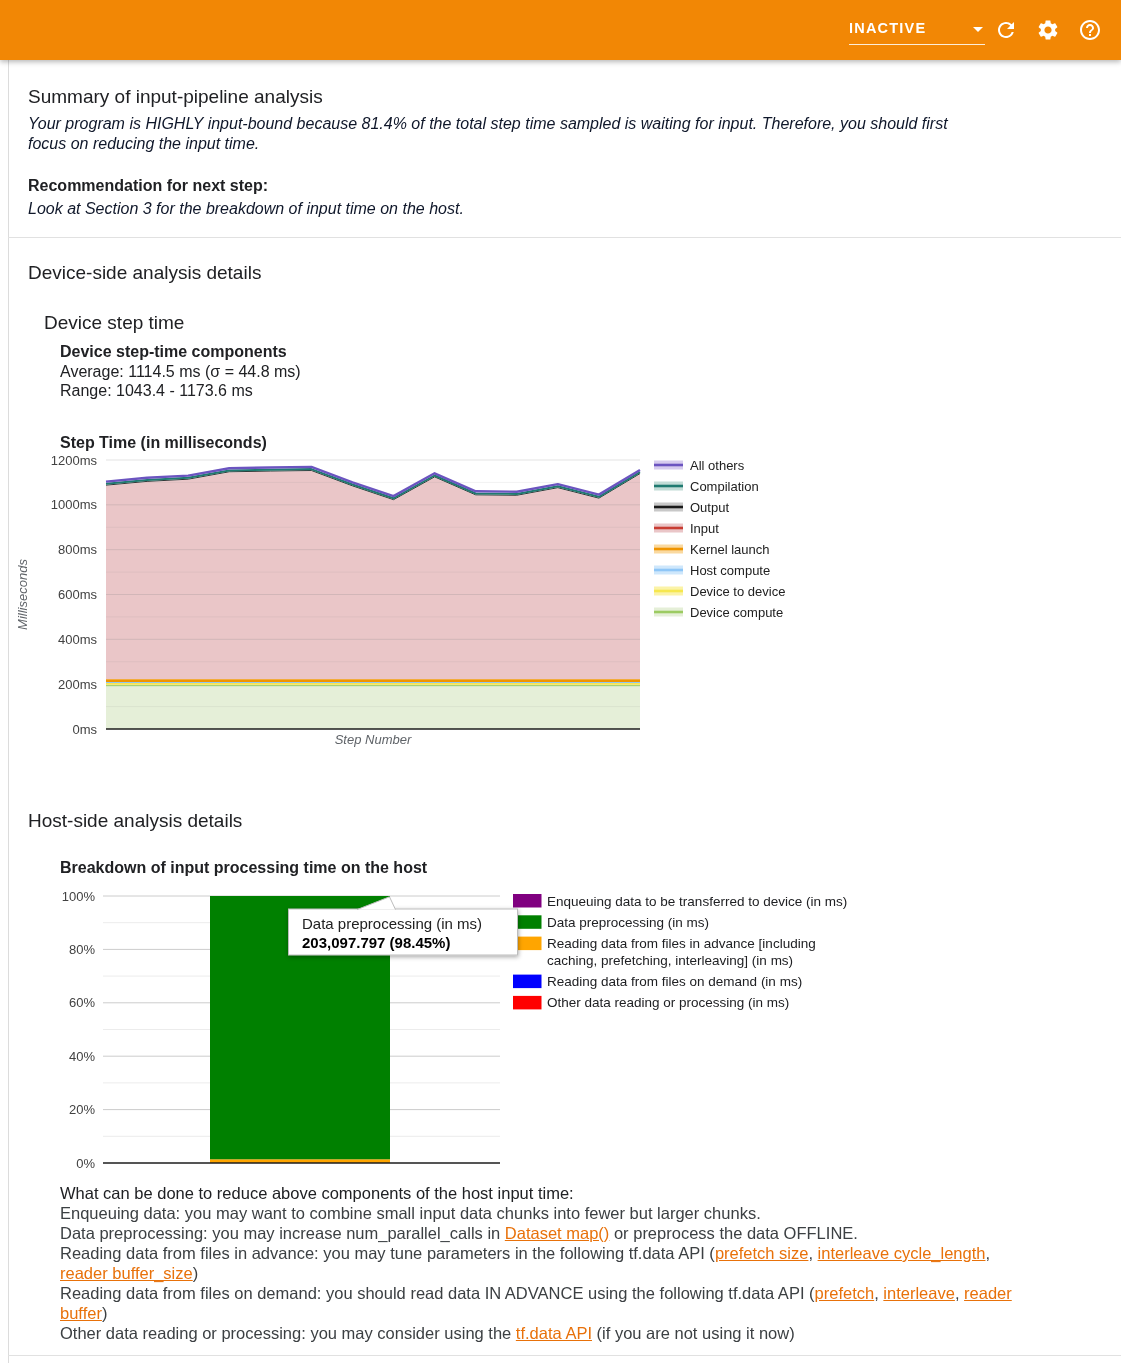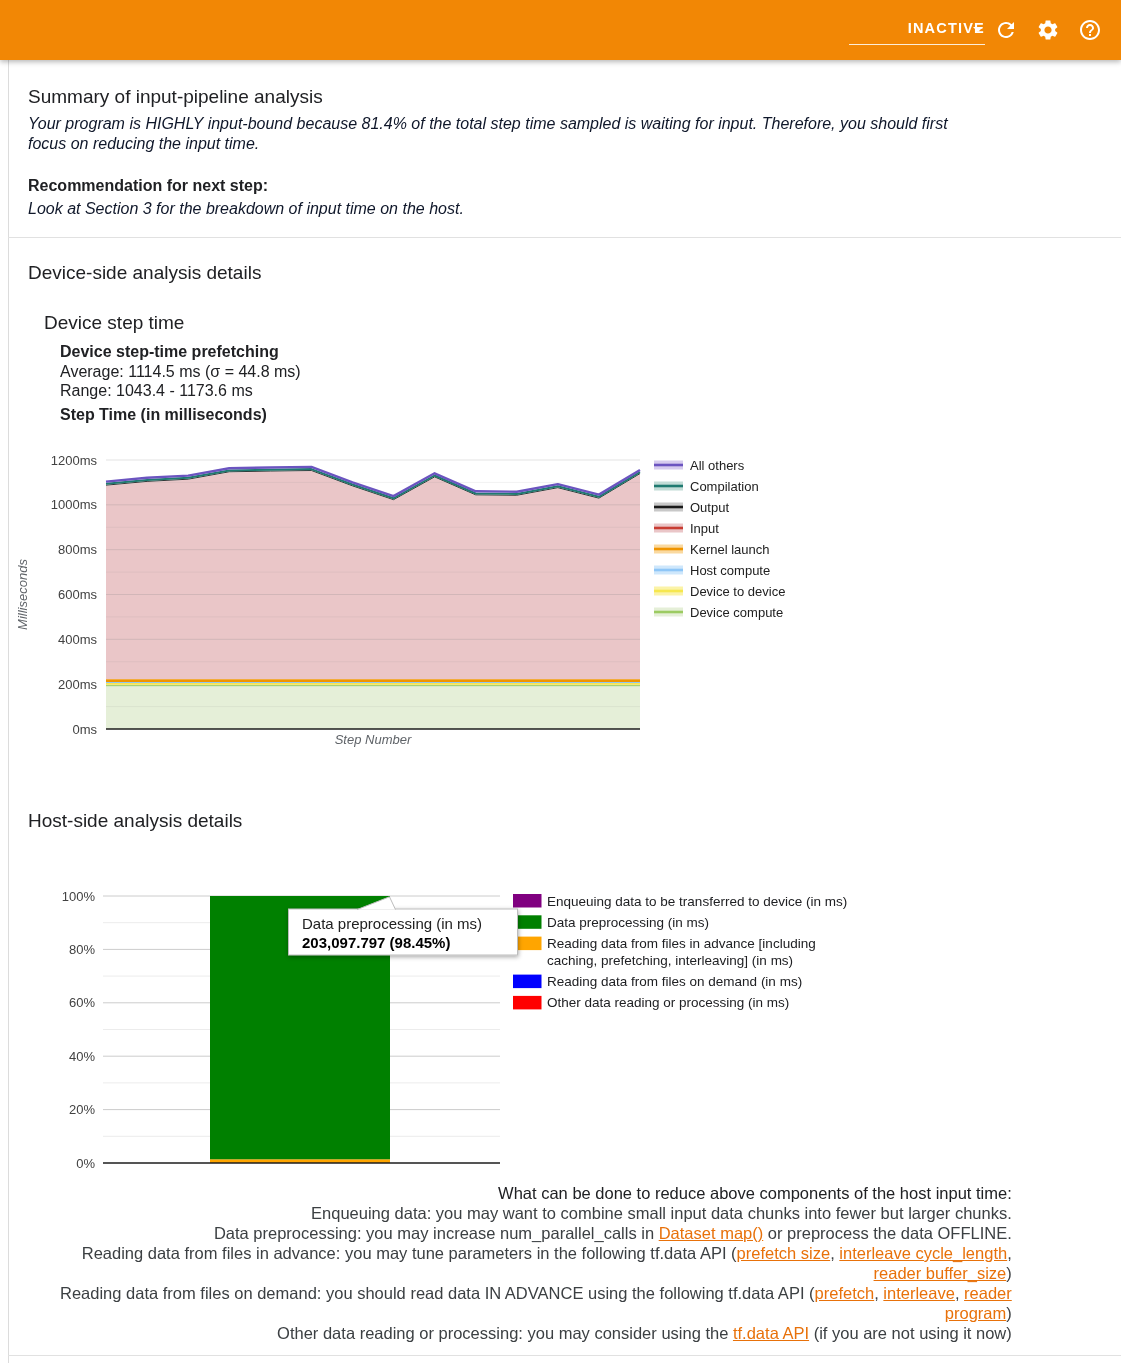--- a/index.html
+++ b/index.html
@@ -1,17 +1,17 @@
 <!DOCTYPE html>
 <html><head>
 <meta charset="utf-8">
 <style>
   html,body{margin:0;padding:0;background:#fff;}
   body{font-family:"Liberation Sans",sans-serif;}
-  .page{position:relative;width:1121px;height:1363px;background:#fff;overflow:hidden;text-align:right;}
+  .page{position:relative;width:1121px;height:1363px;background:#fff;overflow:hidden;}
   .toolbar{position:absolute;left:0;top:0;width:100%;height:60px;background:#F28705;box-shadow:0 2px 5px rgba(0,0,0,0.28);z-index:5;}
   .status{position:absolute;left:849px;top:13px;width:136px;height:31px;border-bottom:1px solid rgba(255,255,255,0.85);cursor:pointer;}
   .status .val{font-size:14.5px;font-weight:700;letter-spacing:1.2px;color:#fff;line-height:31px;}
   .caret{position:absolute;right:2px;top:14px;width:0;height:0;border-left:5px solid transparent;border-right:5px solid transparent;border-top:5.5px solid #fff;}
   .icon-btn{position:absolute;top:18px;width:24px;height:24px;padding:0;border:none;background:transparent;cursor:pointer;}
   .icon-btn svg{width:24px;height:24px;fill:#fff;display:block;}
   #btn-refresh{left:994px}
   #btn-settings{left:1036px}
   #btn-help{left:1078px}
   .vline{position:absolute;left:8px;top:60px;width:1px;height:1303px;background:#DCDCDC;}
@@ -65,25 +65,25 @@
   <div class="t h1" style="left:28px;top:86px">Summary of input-pipeline analysis</div>
   <div class="t italic" style="left:28px;top:115px">Your program is HIGHLY input-bound because 81.4% of the total step time sampled is waiting for input. Therefore, you should first</div>
   <div class="t italic" style="left:28px;top:135px">focus on reducing the input time.</div>
   <div class="t b" style="left:28px;top:177px">Recommendation for next step:</div>
   <div class="t italic" style="left:28px;top:200px">Look at Section 3 for the breakdown of input time on the host.</div>
 
   <div class="hdiv" style="top:237px"></div>
 
   <div class="t h1" style="left:28px;top:262px">Device-side analysis details</div>
   <div class="t h3" style="left:36px;top:312px">Device step time</div>
-  <div class="t b" style="left:60px;top:343px">Device step-time prefetching</div>
+  <div class="t b" style="left:60px;top:343px">Device step-time components</div>
   <div class="t body16" style="left:60px;top:363px">Average: 1114.5 ms (σ = 44.8 ms)</div>
   <div class="t body16" style="left:60px;top:382px">Range: 1043.4 - 1173.6 ms</div>
 
-  <div class="t b" style="left:60px;top:406px">Step Time (in milliseconds)</div>
+  <div class="t b" style="left:60px;top:434px">Step Time (in milliseconds)</div>
   <svg class="chart" style="left:0;top:448px" width="800" height="305">
       <path d="M106,237.06333333333333 L640,237.06333333333333 L640,281 L106,281 Z" fill="#E5EFD8"></path>
       <path d="M106.0,37.8 L147.1,34.0 L188.2,31.8 L229.2,24.4 L270.3,23.7 L311.4,23.1 L352.5,38.5 L393.5,52.3 L434.6,29.5 L475.7,47.5 L516.8,47.9 L557.8,40.3 L598.9,50.8 L640.0,26.2 L640,231.3 L106,231.3 Z" fill="#EAC6C8"></path>
       <line x1="106" x2="640" y1="258.5833333333333" y2="258.5833333333333" stroke="#808080" stroke-opacity="0.1"></line>
       <line x1="106" x2="640" y1="213.75" y2="213.75" stroke="#808080" stroke-opacity="0.1"></line>
       <line x1="106" x2="640" y1="168.91666666666669" y2="168.91666666666669" stroke="#808080" stroke-opacity="0.1"></line>
       <line x1="106" x2="640" y1="124.08333333333334" y2="124.08333333333334" stroke="#808080" stroke-opacity="0.1"></line>
       <line x1="106" x2="640" y1="79.25" y2="79.25" stroke="#808080" stroke-opacity="0.1"></line>
       <line x1="106" x2="640" y1="34.41666666666666" y2="34.41666666666666" stroke="#808080" stroke-opacity="0.1"></line>
       <line x1="106" x2="640" y1="236.16666666666666" y2="236.16666666666666" stroke="#808080" stroke-opacity="0.22"></line>
@@ -129,20 +129,21 @@
       <text x="690" y="126.5" class="legend-label">Host compute</text>
       <rect x="654" y="138.5" width="29" height="9" fill="#FBF3A8"></rect>
       <line x1="654" x2="683" y1="143" y2="143" stroke="#F6E74E" stroke-width="2.6"></line>
       <text x="690" y="147.5" class="legend-label">Device to device</text>
       <rect x="654" y="159.5" width="29" height="9" fill="#E5EFD8"></rect>
       <line x1="654" x2="683" y1="164" y2="164" stroke="#9CCB62" stroke-width="2.6"></line>
       <text x="690" y="168.5" class="legend-label">Device compute</text>
     </svg>
 
   <div class="t h1" style="left:28px;top:810px">Host-side analysis details</div>
+  <div class="t b" style="left:60px;top:859px">Breakdown of input processing time on the host</div>
   <svg class="chart" style="left:0;top:885px" width="1121" height="296">
       <defs>
         <filter id="ttshadow" x="-20%" y="-20%" width="140%" height="160%">
           <feDropShadow dx="0.5" dy="1.5" stdDeviation="2" flood-color="#000" flood-opacity="0.35"></feDropShadow>
         </filter>
       </defs>
       <line x1="103" x2="500" y1="251.3" y2="251.3" stroke="#ECECEC" stroke-width="1"></line>
       <line x1="103" x2="500" y1="197.9" y2="197.9" stroke="#ECECEC" stroke-width="1"></line>
       <line x1="103" x2="500" y1="144.5" y2="144.5" stroke="#ECECEC" stroke-width="1"></line>
       <line x1="103" x2="500" y1="91.1" y2="91.1" stroke="#ECECEC" stroke-width="1"></line>
@@ -179,19 +180,19 @@
     </svg>
 
   <div class="advice">
     <div class="title">What can be done to reduce above components of the host input time:</div>
     <div>
         <div>Enqueuing data: you may want to combine small input data chunks into fewer but larger chunks.</div>
         <div>Data preprocessing: you may increase num_parallel_calls in <a class="advice-link">Dataset map()</a> or preprocess the data OFFLINE.</div>
         <div>Reading data from files in advance: you may tune parameters in the following tf.data API (<a class="advice-link">prefetch size</a>, <a class="advice-link">interleave cycle_length</a>,</div>
         <div><a class="advice-link">reader buffer_size</a>)</div>
         <div>Reading data from files on demand: you should read data IN ADVANCE using the following tf.data API (<a class="advice-link">prefetch</a>, <a class="advice-link">interleave</a>, <a class="advice-link">reader</a></div>
-        <div><a class="advice-link">program</a>)</div>
+        <div><a class="advice-link">buffer</a>)</div>
         <div>Other data reading or processing: you may consider using the <a class="advice-link">tf.data API</a> (if you are not using it now)</div>
       </div>
   </div>
 
   <div class="hdiv" style="top:1355px"></div>
 </div>
 
 </body></html>

